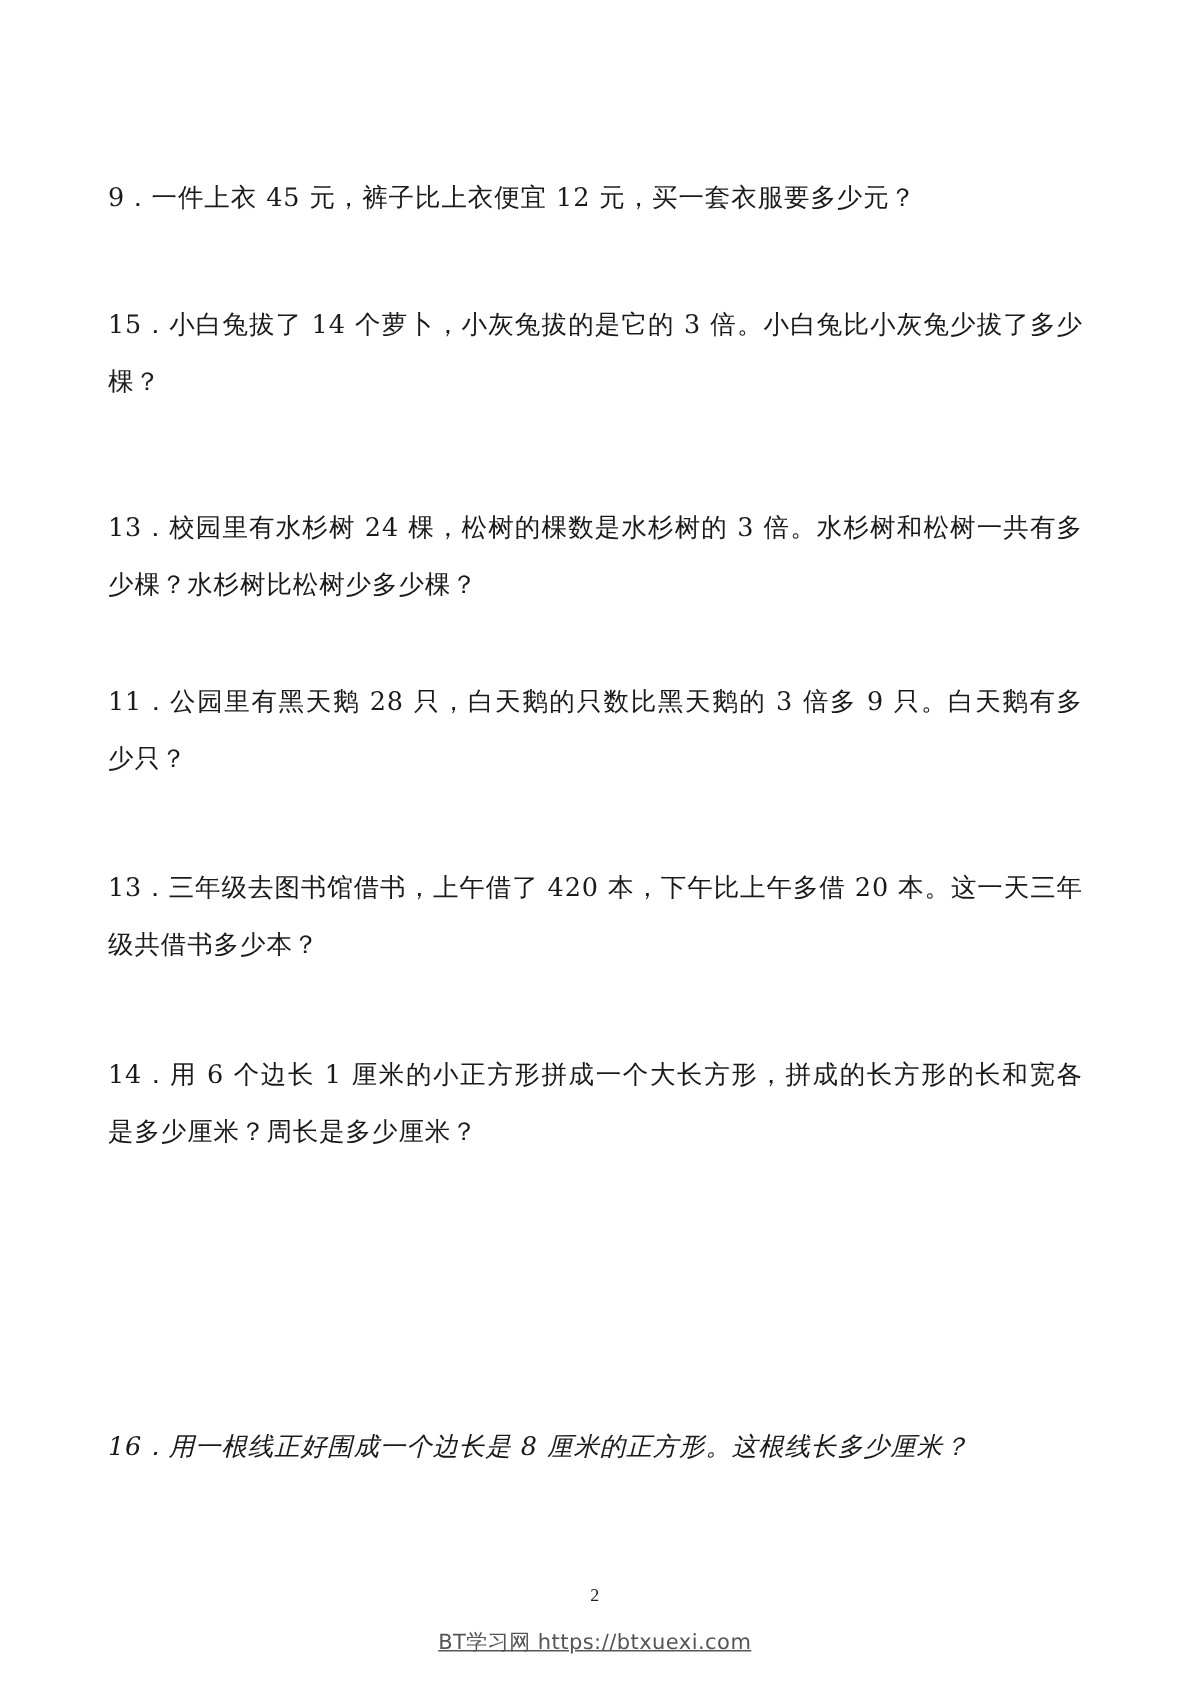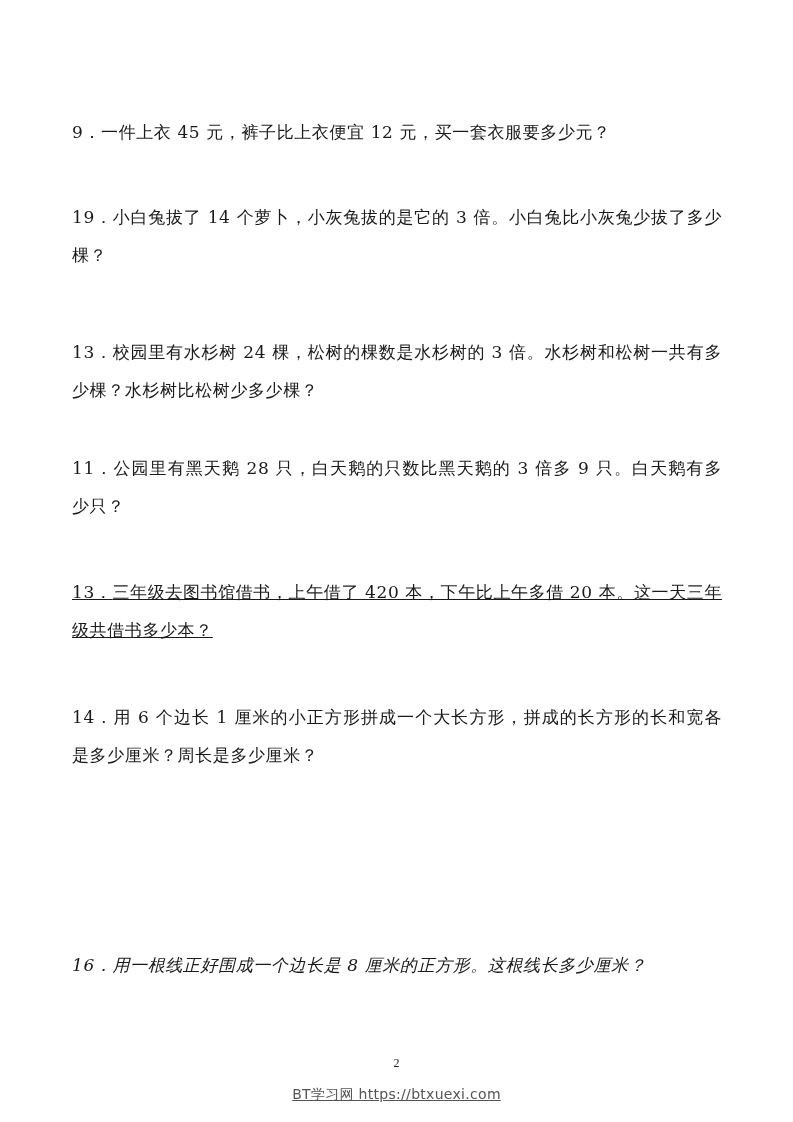--- a/index.html
+++ b/index.html
@@ -58,32 +58,32 @@
 </head>
 <body>
 
 <div class="page">
 
   <p class="question" style="top:97px;">
     <span class="q-num">9．</span><span>一件上衣 45 元，裤子比上衣便宜 12 元，买一套衣服要多少元？</span>
   </p>
 
   <p class="question" style="top:182px;">
-    <span class="q-num">19．</span><span>小白兔拔了 14 个萝卜，小灰兔拔的是它的 3 倍。小白兔比小灰兔少拔了多少棵？</span>
+    <span class="q-num">15．</span><span>小白兔拔了 14 个萝卜，小灰兔拔的是它的 3 倍。小白兔比小灰兔少拔了多少棵？</span>
   </p>
 
   <p class="question" style="top:317px;">
     <span class="q-num">13．</span><span>校园里有水杉树 24 棵，松树的棵数是水杉树的 3 倍。水杉树和松树一共有多少棵？水杉树比松树少多少棵？</span>
   </p>
 
   <p class="question" style="top:433px;">
     <span class="q-num">11．</span><span>公园里有黑天鹅 28 只，白天鹅的只数比黑天鹅的 3 倍多 9 只。白天鹅有多少只？</span>
   </p>
 
-  <p class="question" style="top:557px;text-decoration:underline;">
+  <p class="question" style="top:557px;">
     <span class="q-num">13．</span><span>三年级去图书馆借书，上午借了 420 本，下午比上午多借 20 本。这一天三年级共借书多少本？</span>
   </p>
 
   <p class="question" style="top:682px;">
     <span class="q-num">14．</span><span>用 6 个边长 1 厘米的小正方形拼成一个大长方形，拼成的长方形的长和宽各是多少厘米？周长是多少厘米？</span>
   </p>
 
 
   <p class="question" style="top:930px;font-style:italic;">
     <span class="q-num">16．</span><span>用一根线正好围成一个边长是 8 厘米的正方形。这根线长多少厘米？</span>

